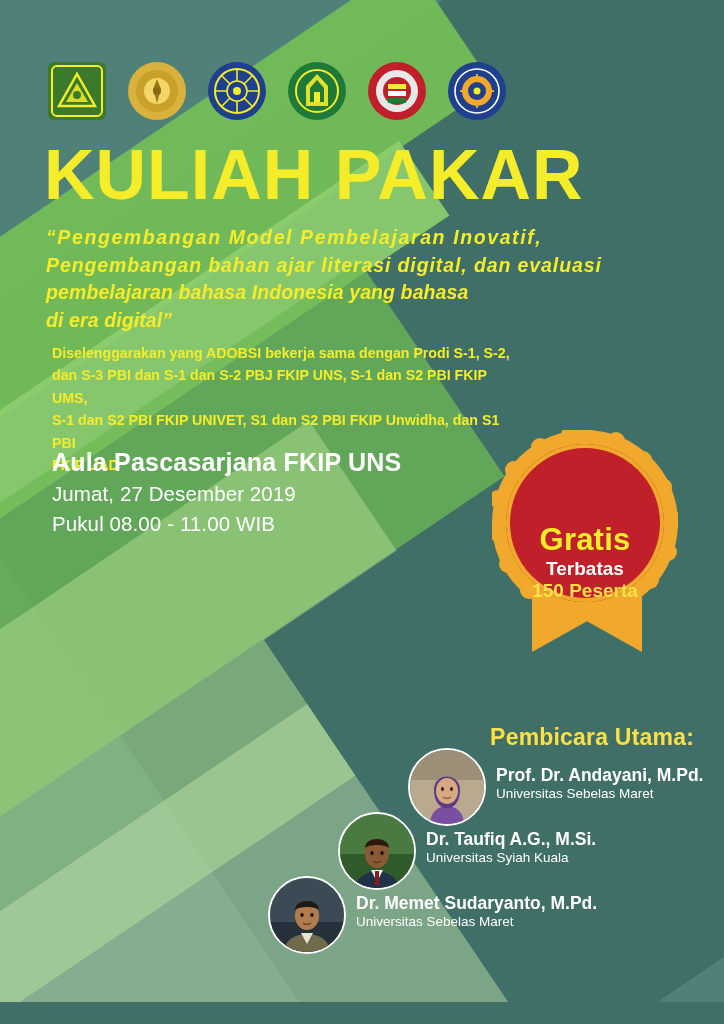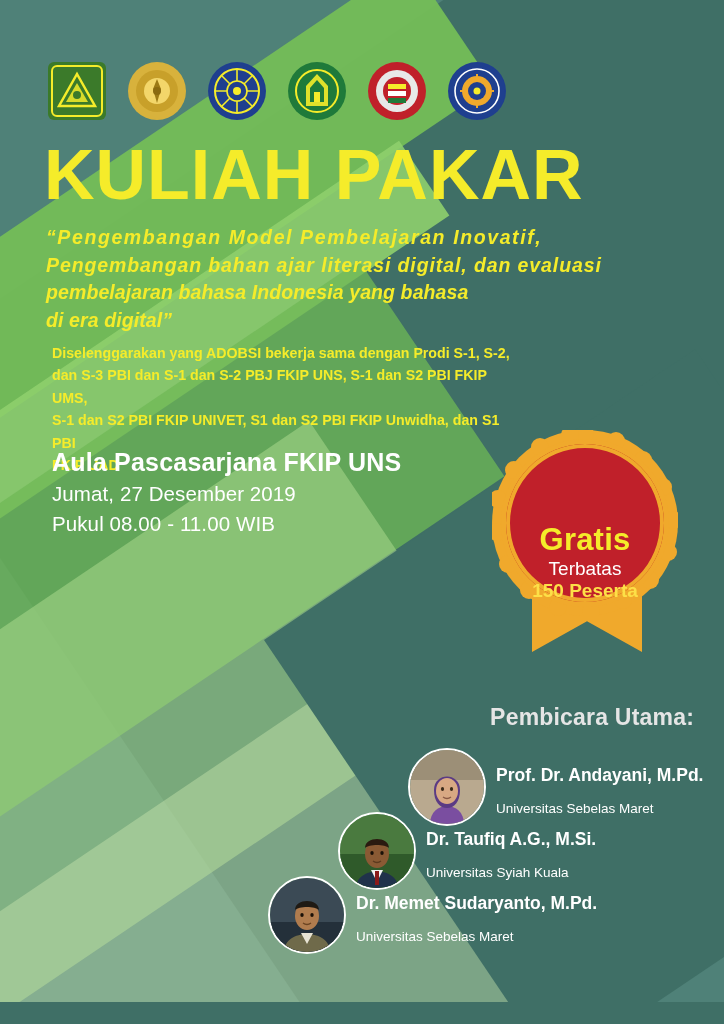--- a/index.html
+++ b/index.html
@@ -248,37 +248,37 @@
   .badge-line1 {
     color: #f5ec2a;
     font-size: 31px;
     font-weight: bold;
     line-height: 1;
     letter-spacing: 0.2px;
   }
   .badge-line2 {
     color: #ffffff;
     font-size: 19px;
-    font-weight: normal;
+    font-weight: bold;
     line-height: 1.15;
     margin-top: 3px;
   }
   .badge-line3 {
     color: #fde047;
     font-size: 19px;
     font-weight: bold;
     line-height: 1.15;
   }
 
   
   .speakers-title {
     position: absolute;
     right: 30px;
-    top: 704px;
-    color: #e5e5e5;
+    top: 724px;
+    color: #fde047;
     font-size: 23px;
     font-weight: bold;
     letter-spacing: 0.2px;
   }
   .speaker {
     position: absolute;
     display: flex;
     align-items: flex-start;
   }
   .sp1 { left: 408px; top: 748px; }
@@ -299,21 +299,21 @@
     padding-top: 18px;
   }
   .sp-name {
     font-size: 17.5px;
     font-weight: bold;
     line-height: 1.1;
   }
   .sp-aff {
     font-size: 13.5px;
     line-height: 1.2;
-    margin-top: 16px;
+    margin-top: 1px;
   }
 </style>
 </head>
 <body>
 
 <div class="poster">
 
   <div class="bg-base"></div>
   <div class="bg-diag-dark"></div>
   <div class="bg-diag-green1"></div>

